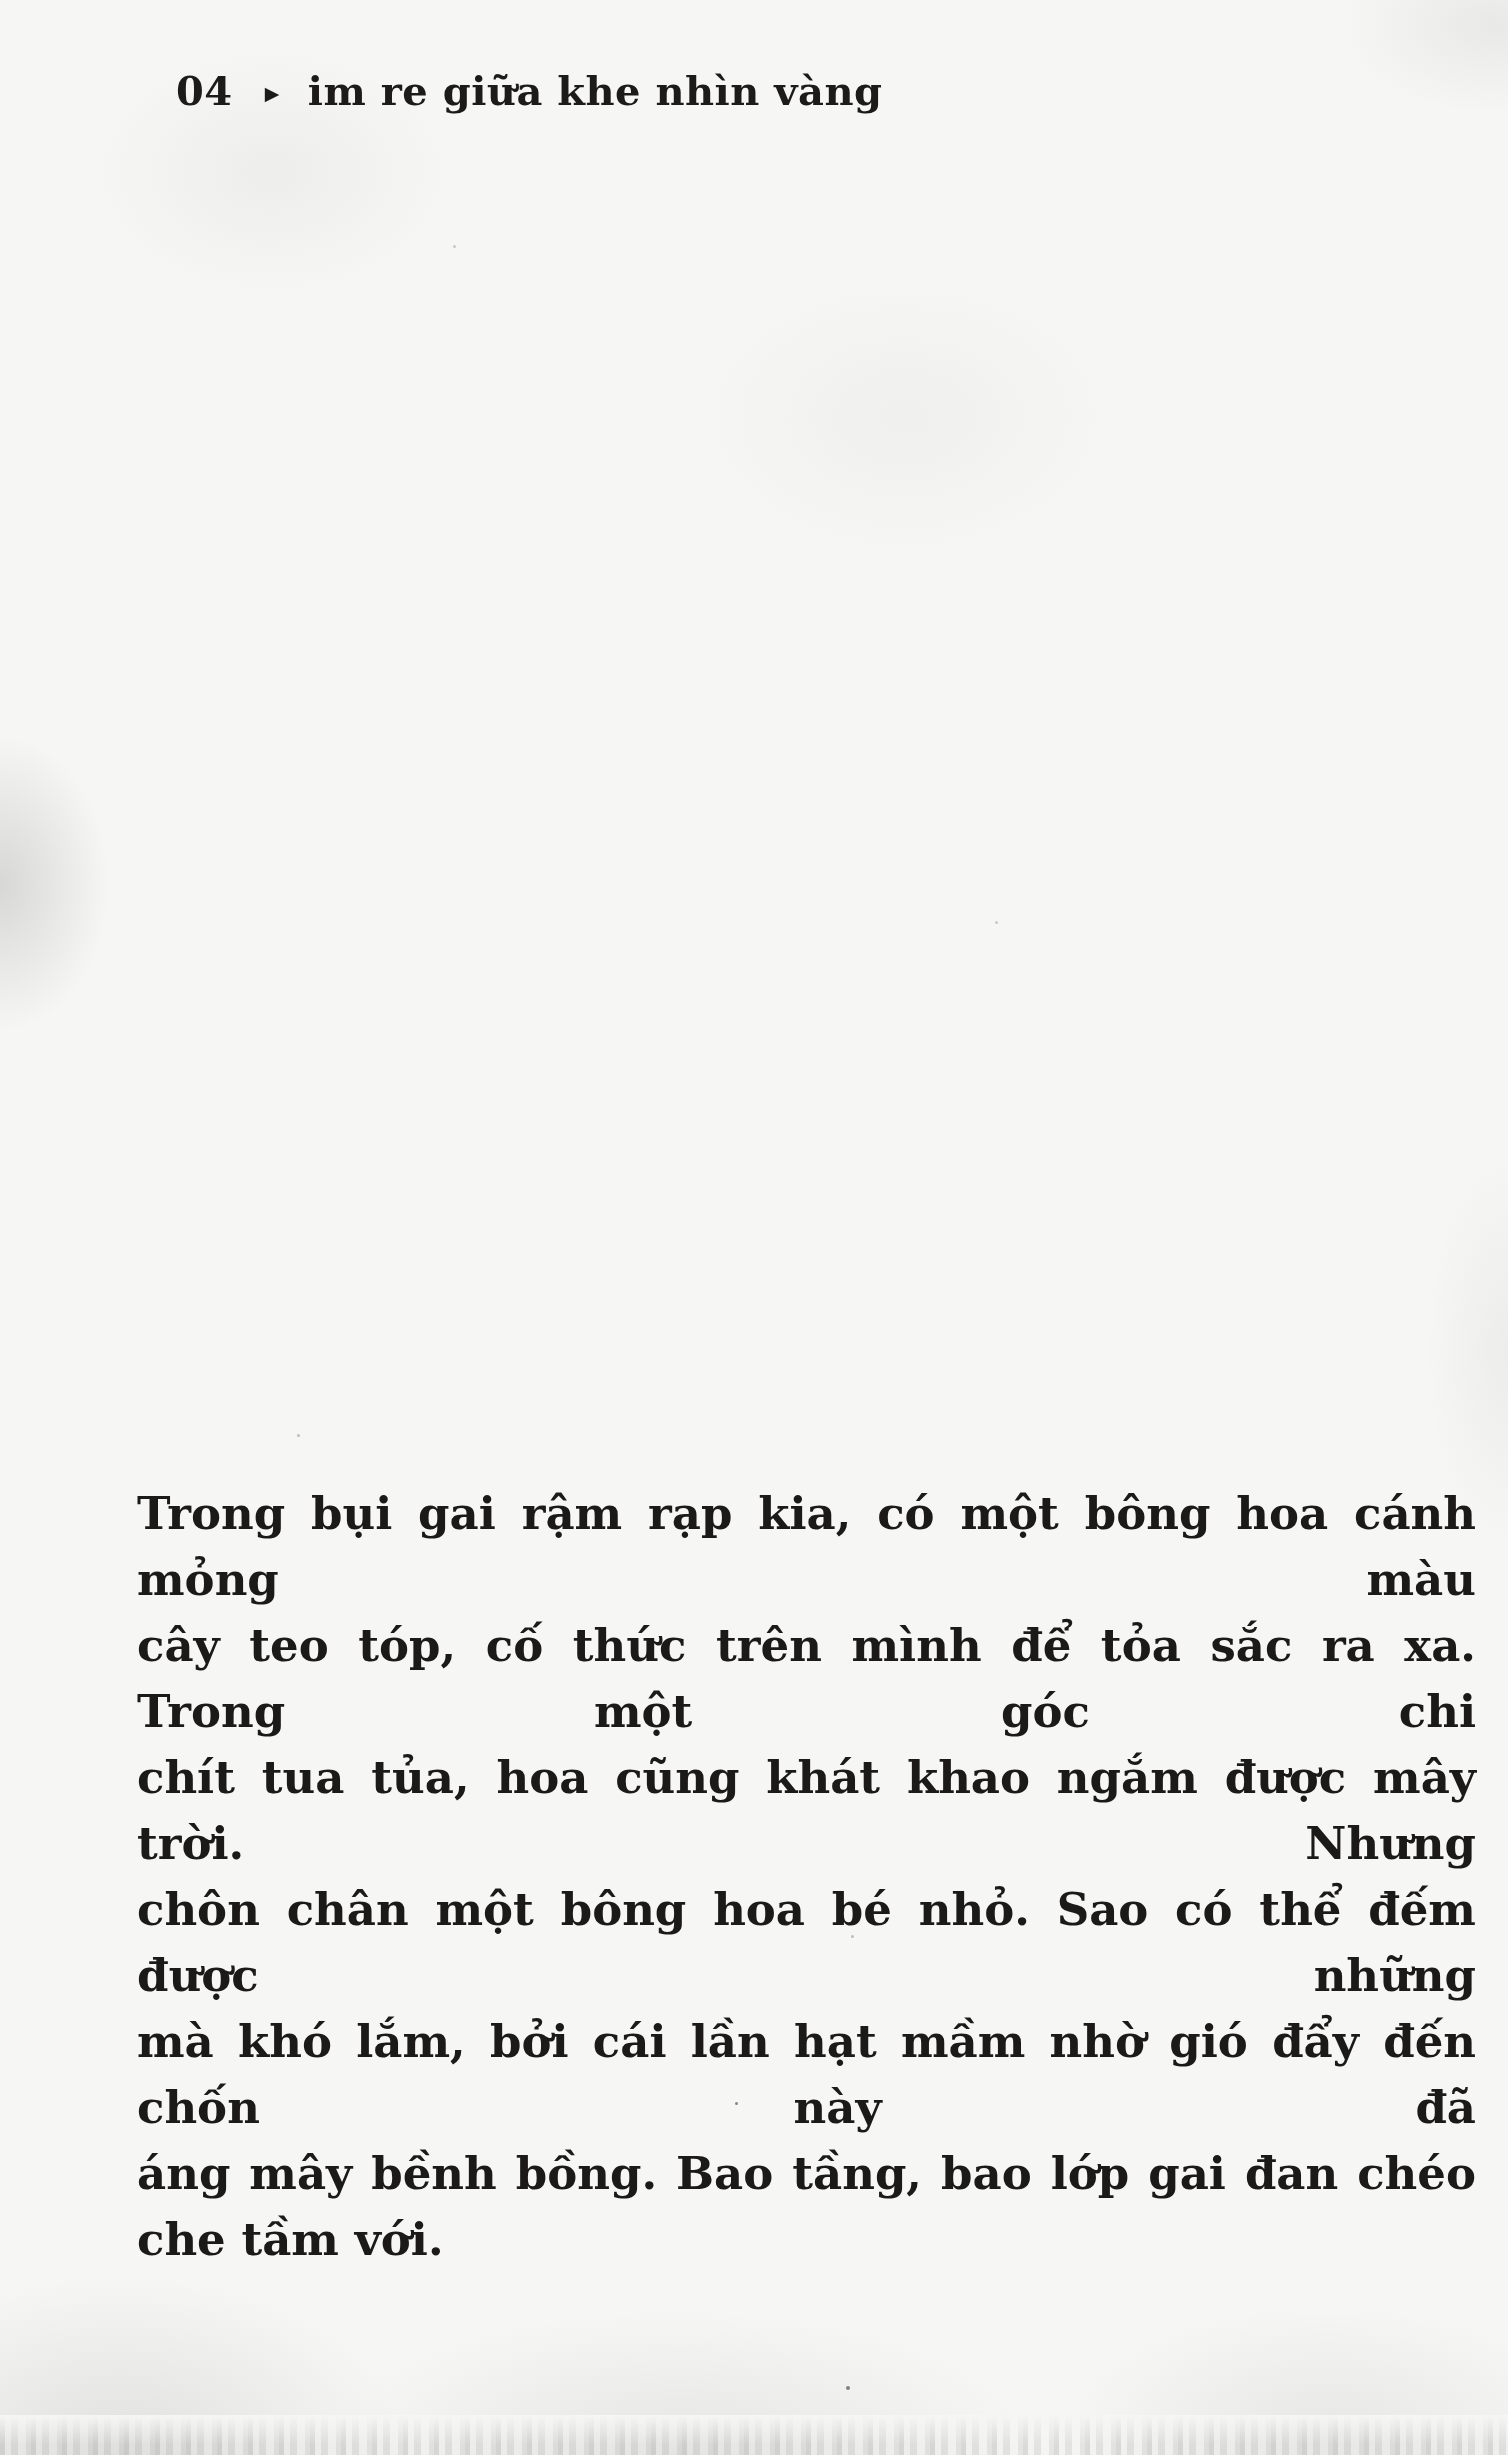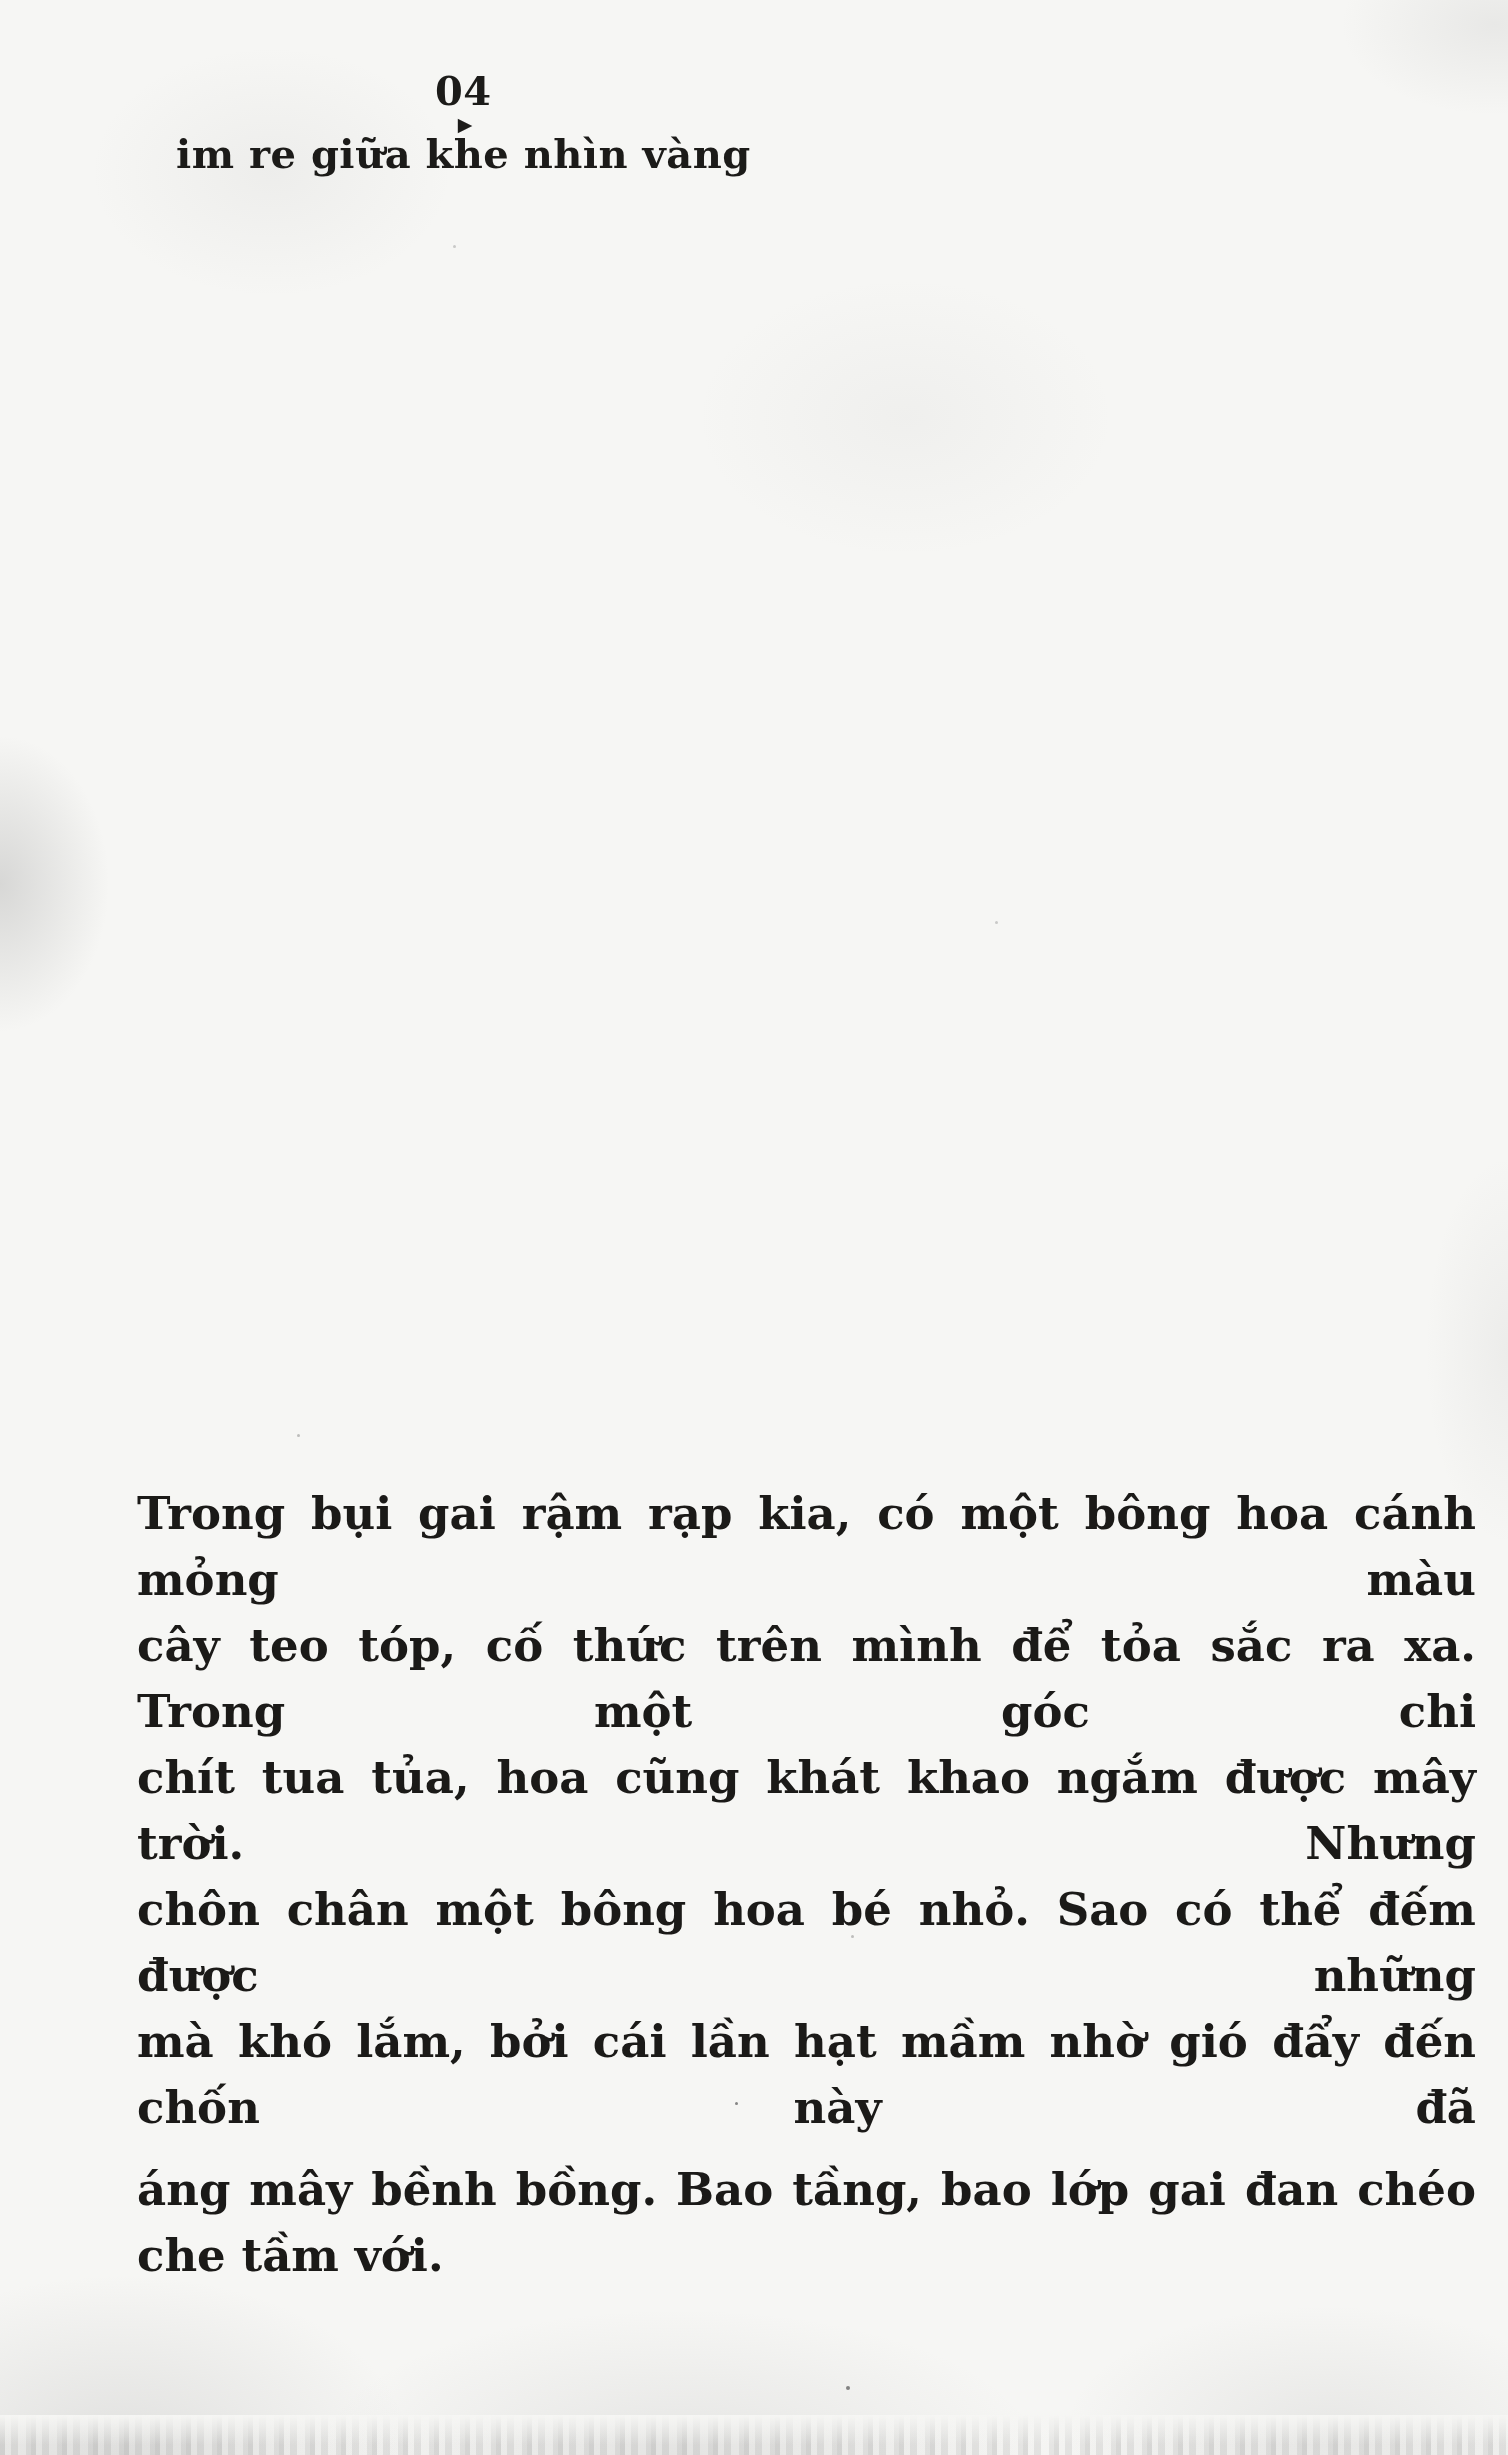--- a/index.html
+++ b/index.html
@@ -43,21 +43,20 @@
   }
   .speck { position: absolute; background: rgba(40,40,40,0.55); border-radius: 50%; }
 
   
   .running-header {
     position: absolute; top: 71px; left: 176px;
     display: flex; align-items: center;
     font-weight: bold; font-size: 40px; line-height: 1;
     letter-spacing: 0.5px;
     color: #1c1b19;
-    flex-direction: column;
   }
   .page-number { }
   .arrow {
     font-size: 19px; line-height: 1;
     margin: 4px 28px 0 32px;
     color: #1c1b19;
   }
 
   
   .text-block {
@@ -65,21 +64,21 @@
     font-size: 45px; line-height: 66px;
     color: #1b1a18;
   }
   .paragraph { }
   .line {
     text-align: justify;
     text-align-last: justify;
     white-space: normal;
     font-weight: bold;
   }
-  .line.last { text-align-last: left; margin-top: 16px; }
+  .line.last { text-align-last: left; }
 </style>
 </head>
 <body>
 
 <div class="page">
 
   <div class="texture"></div>
 
   <div class="running-header">
     <span class="page-number">04</span>

